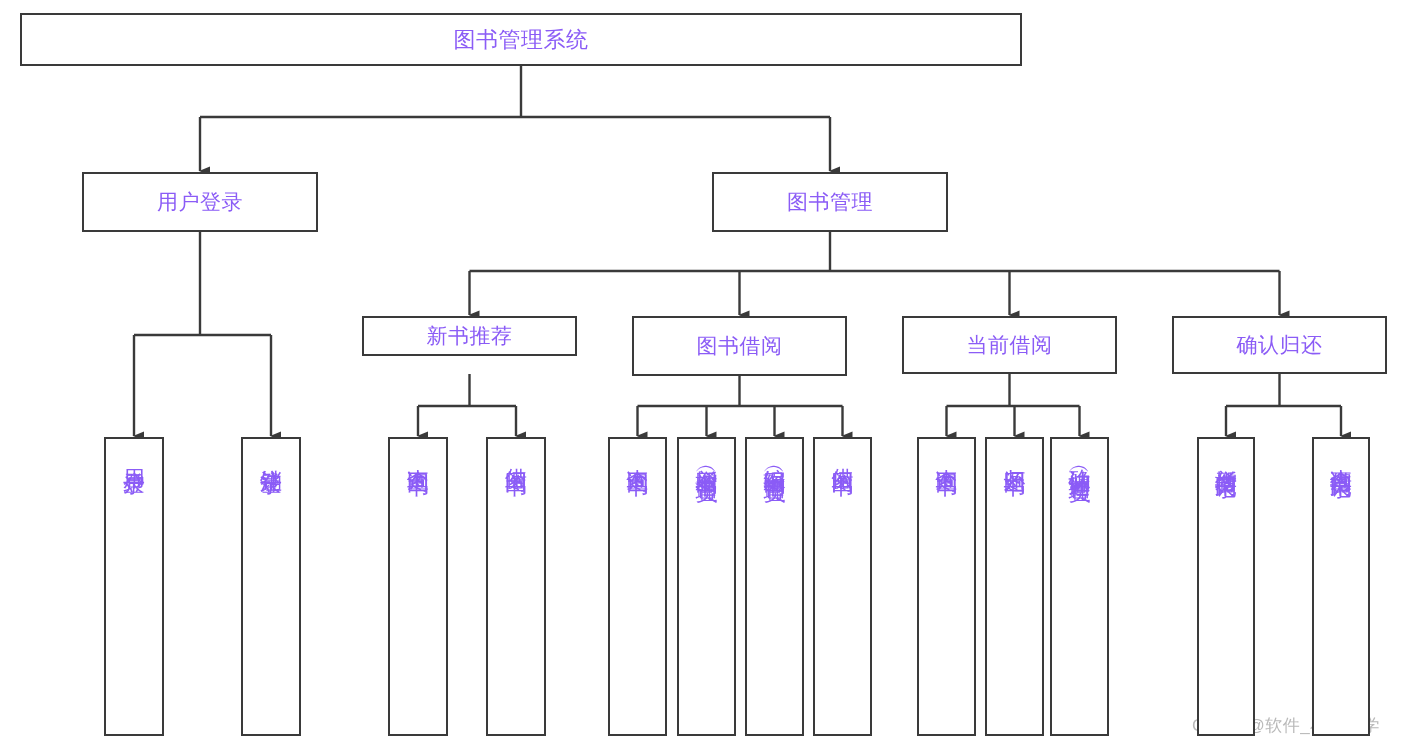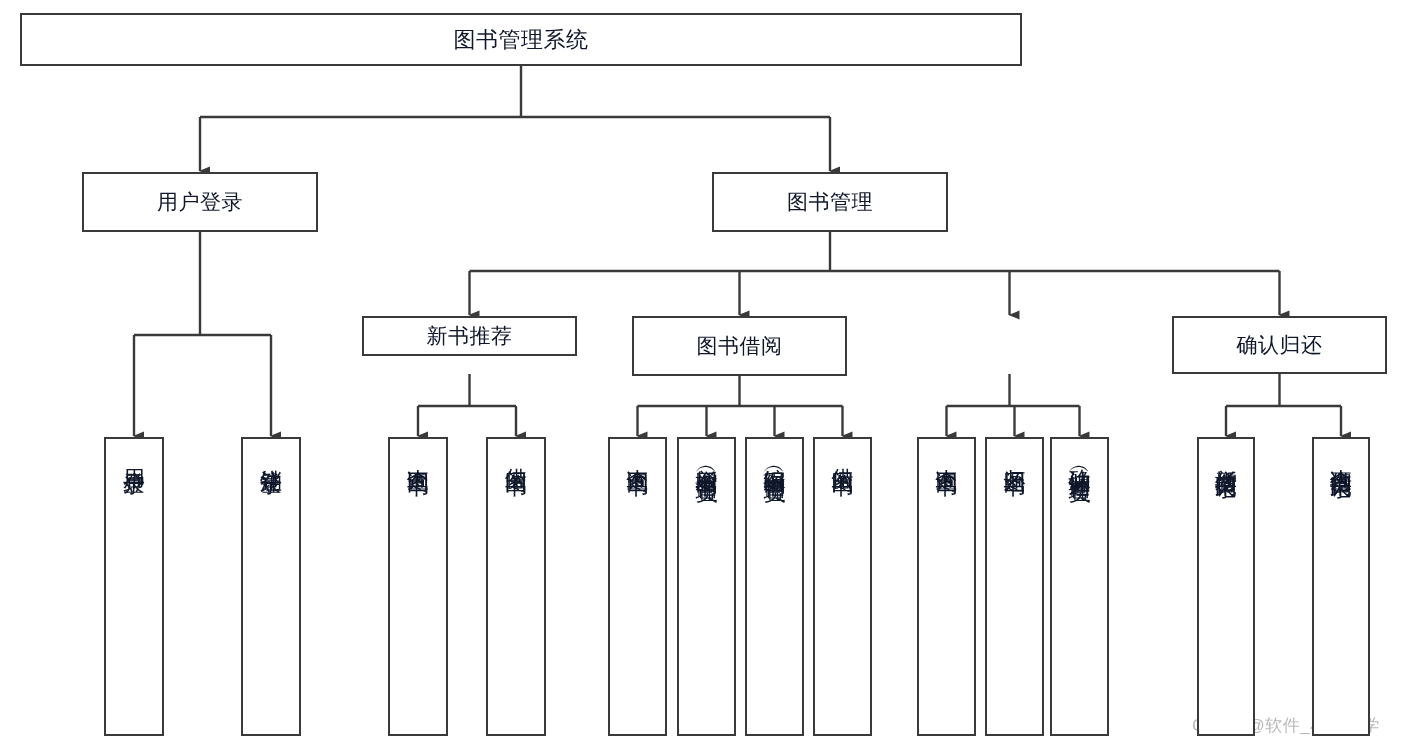--- a/index.html
+++ b/index.html
@@ -26,21 +26,21 @@
     pointer-events: none;
   }
   .node {
     position: absolute;
     box-sizing: border-box;
     background: #ffffff;
     border: 2px solid #3a3a3a;
     display: flex;
     align-items: center;
     justify-content: center;
-    color: #0f172a;
+    color: #8b5cf6;
   }
   .node .label {
     display: block;
     text-align: center;
     line-height: 1.08;
     white-space: pre;
     letter-spacing: 0.5px;
   }
   .node.horizontal .label {
     writing-mode: horizontal-tb;
@@ -123,20 +123,23 @@
     </div>
     <div class="node horizontal" style="left: 712px; top: 172px; width: 236px; height: 60px;">
       <span class="label">图书管理</span>
     </div>
     <div class="node horizontal" style="left: 362px; top: 316px; width: 215px; height: 40px;">
       <span class="label">新书推荐</span>
     </div>
     <div class="node horizontal" style="left: 632px; top: 316px; width: 215px; height: 60px;">
       <span class="label">图书借阅</span>
     </div>
+    <div class="node horizontal" style="left: 902px; top: 316px; width: 215px; height: 58px;">
+      <span class="label">当前借阅</span>
+    </div>
     <div class="node horizontal" style="left: 1172px; top: 316px; width: 215px; height: 58px;">
       <span class="label">确认归还</span>
     </div>
     <div class="node vertical" style="left: 104px; top: 437px; width: 60px; height: 299px;">
       <span class="label">用户登录</span>
     </div>
     <div class="node vertical" style="left: 241px; top: 437px; width: 60px; height: 299px;">
       <span class="label">注销登录</span>
     </div>
     <div class="node vertical" style="left: 388px; top: 437px; width: 60px; height: 299px;">

